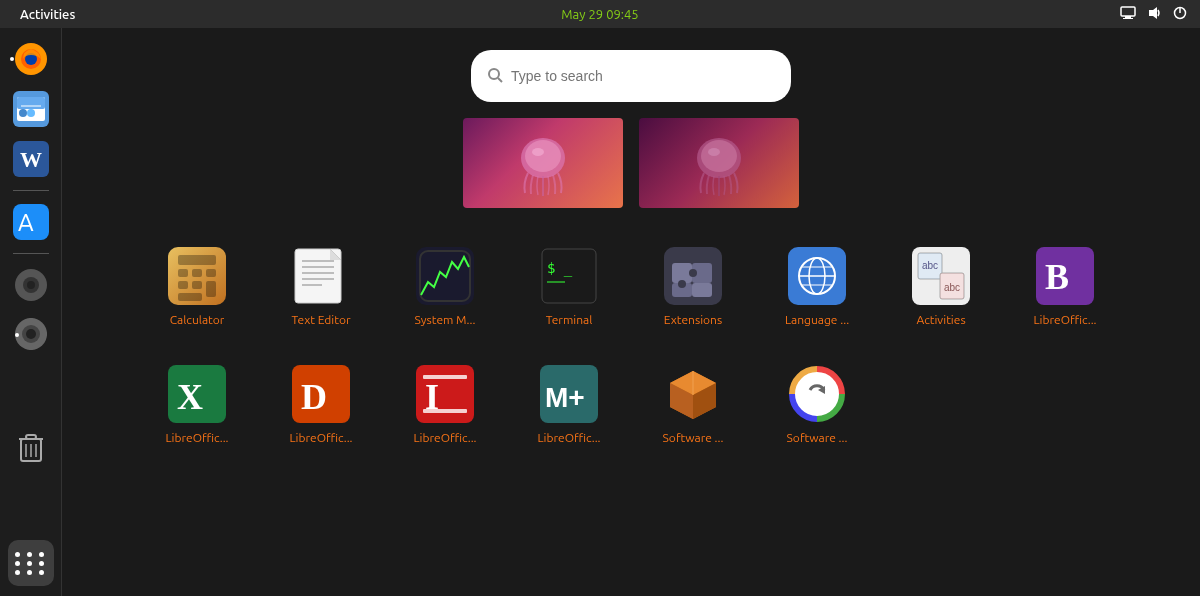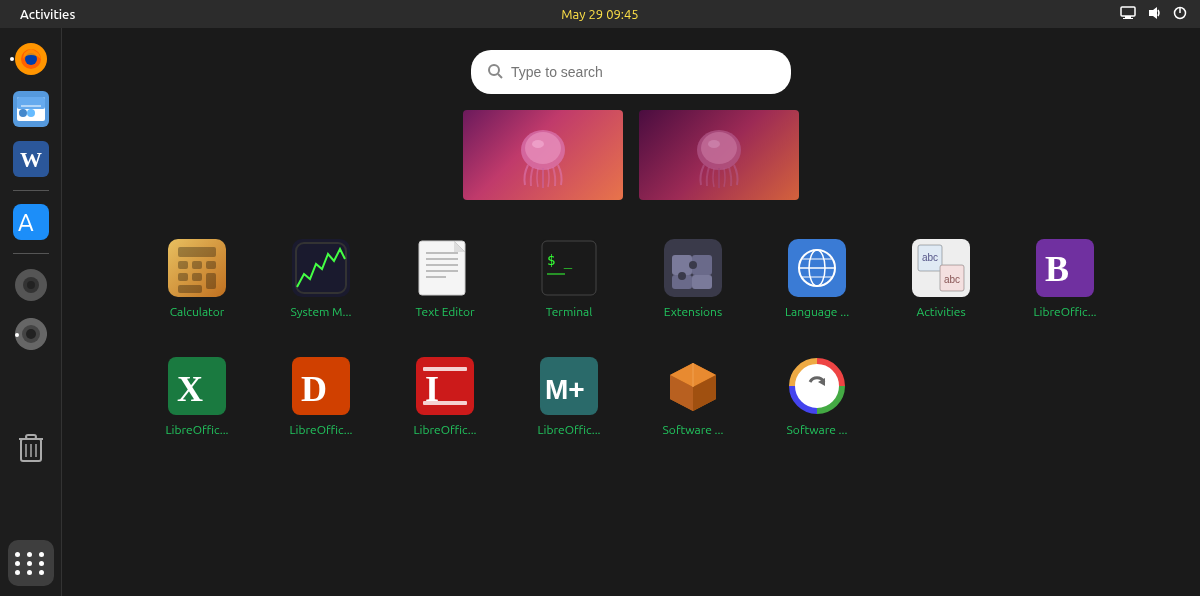--- a/index.html
+++ b/index.html
@@ -25,21 +25,21 @@
       z-index: 100;
     }
     #activities-btn {
       color: #fff;
       font-size: 13px;
       font-weight: 500;
       cursor: pointer;
       padding: 2px 8px;
     }
     #clock {
-      color: #fde047;
+      color: #84cc16;
       font-size: 13px;
       position: absolute;
       left: 50%;
       transform: translateX(-50%);
     }
     #topbar-right {
       display: flex;
       align-items: center;
       gap: 10px;
     }
@@ -121,21 +121,21 @@
       background: #1a1a1a;
       display: flex;
       flex-direction: column;
       align-items: center;
     }
 
     
     #search-bar {
       margin-top: 22px;
       width: 320px;
-      height: 44px;
+      height: 52px;
       background: #fff;
       border-radius: 20px;
       display: flex;
       align-items: center;
       padding: 0 16px;
       gap: 8px;
     }
     #search-icon-svg { color: #888; font-size: 16px; flex-shrink: 0; }
     #search-input {
       border: none; outline: none;
@@ -193,21 +193,21 @@
     }
     .app-item.selected { background: rgba(255,255,255,0.15); border: 1px solid rgba(255,255,255,0.3); }
     .app-icon {
       width: 62px; height: 62px;
       display: flex;
       align-items: center;
       justify-content: center;
       flex-shrink: 0;
     }
     .app-label {
-      color: #22c55e;
+      color: #f97316;
       font-size: 12px;
       text-align: center;
       max-width: 110px;
       overflow: hidden;
       text-overflow: ellipsis;
       white-space: nowrap;
     }
   </style>
 </head>
 <body>
@@ -400,49 +400,49 @@
           <rect x="38" y="34" width="10" height="16" rx="2" fill="rgba(0,0,0,0.3)"></rect>
           <rect x="10" y="46" width="24" height="8" rx="2" fill="rgba(0,0,0,0.3)"></rect>
         </svg>
       </div>
       <span class="app-label">Calculator</span>
     </div>
 
     <div class="app-item">
       <div class="app-icon">
         <svg width="58" height="58" viewBox="0 0 58 58">
-          <rect width="58" height="58" rx="10" fill="#1a1a2e"></rect>
-          <rect x="4" y="4" width="50" height="50" rx="8" fill="none" stroke="#333" stroke-width="2"></rect>
-          <polyline points="5,48 12,35 18,40 24,25 30,30 36,15 42,22 48,10 53,20" fill="none" stroke="#44ff44" stroke-width="2"></polyline>
-        </svg>
-      </div>
-      <span class="app-label">System M...</span>
-    </div>
-
-    <div class="app-item">
-      <div class="app-icon">
-        <svg width="58" height="58" viewBox="0 0 58 58">
           <rect x="3" y="2" width="46" height="54" rx="3" fill="#f5f5f5"></rect>
           <rect x="3" y="2" width="46" height="54" rx="3" fill="none" stroke="#ccc" stroke-width="1"></rect>
           <line x1="10" y1="14" x2="42" y2="14" stroke="#aaa" stroke-width="1.5"></line>
           <line x1="10" y1="20" x2="42" y2="20" stroke="#aaa" stroke-width="1.5"></line>
           <line x1="10" y1="26" x2="42" y2="26" stroke="#aaa" stroke-width="1.5"></line>
           <line x1="10" y1="32" x2="42" y2="32" stroke="#aaa" stroke-width="1.5"></line>
           <line x1="10" y1="38" x2="30" y2="38" stroke="#aaa" stroke-width="1.5"></line>
 
           <path d="M38 2 L49 13" stroke="#bbb" stroke-width="1"></path>
           <path d="M38 2 L38 13 L49 13" fill="#ddd"></path>
         </svg>
       </div>
       <span class="app-label">Text Editor</span>
     </div>
 
     <div class="app-item">
       <div class="app-icon">
         <svg width="58" height="58" viewBox="0 0 58 58">
+          <rect width="58" height="58" rx="10" fill="#1a1a2e"></rect>
+          <rect x="4" y="4" width="50" height="50" rx="8" fill="none" stroke="#333" stroke-width="2"></rect>
+          <polyline points="5,48 12,35 18,40 24,25 30,30 36,15 42,22 48,10 53,20" fill="none" stroke="#44ff44" stroke-width="2"></polyline>
+        </svg>
+      </div>
+      <span class="app-label">System M...</span>
+    </div>
+
+    <div class="app-item">
+      <div class="app-icon">
+        <svg width="58" height="58" viewBox="0 0 58 58">
           <rect width="58" height="58" rx="6" fill="#1a1a1a"></rect>
           <rect x="2" y="2" width="54" height="54" rx="5" fill="none" stroke="#444" stroke-width="1"></rect>
           <text x="7" y="26" font-family="monospace" font-size="14" fill="#33ff33">$ _</text>
           <line x1="7" y1="35" x2="25" y2="35" stroke="#33ff33" stroke-width="1.5" opacity="0.7"></line>
         </svg>
       </div>
       <span class="app-label">Terminal</span>
     </div>
 
 

